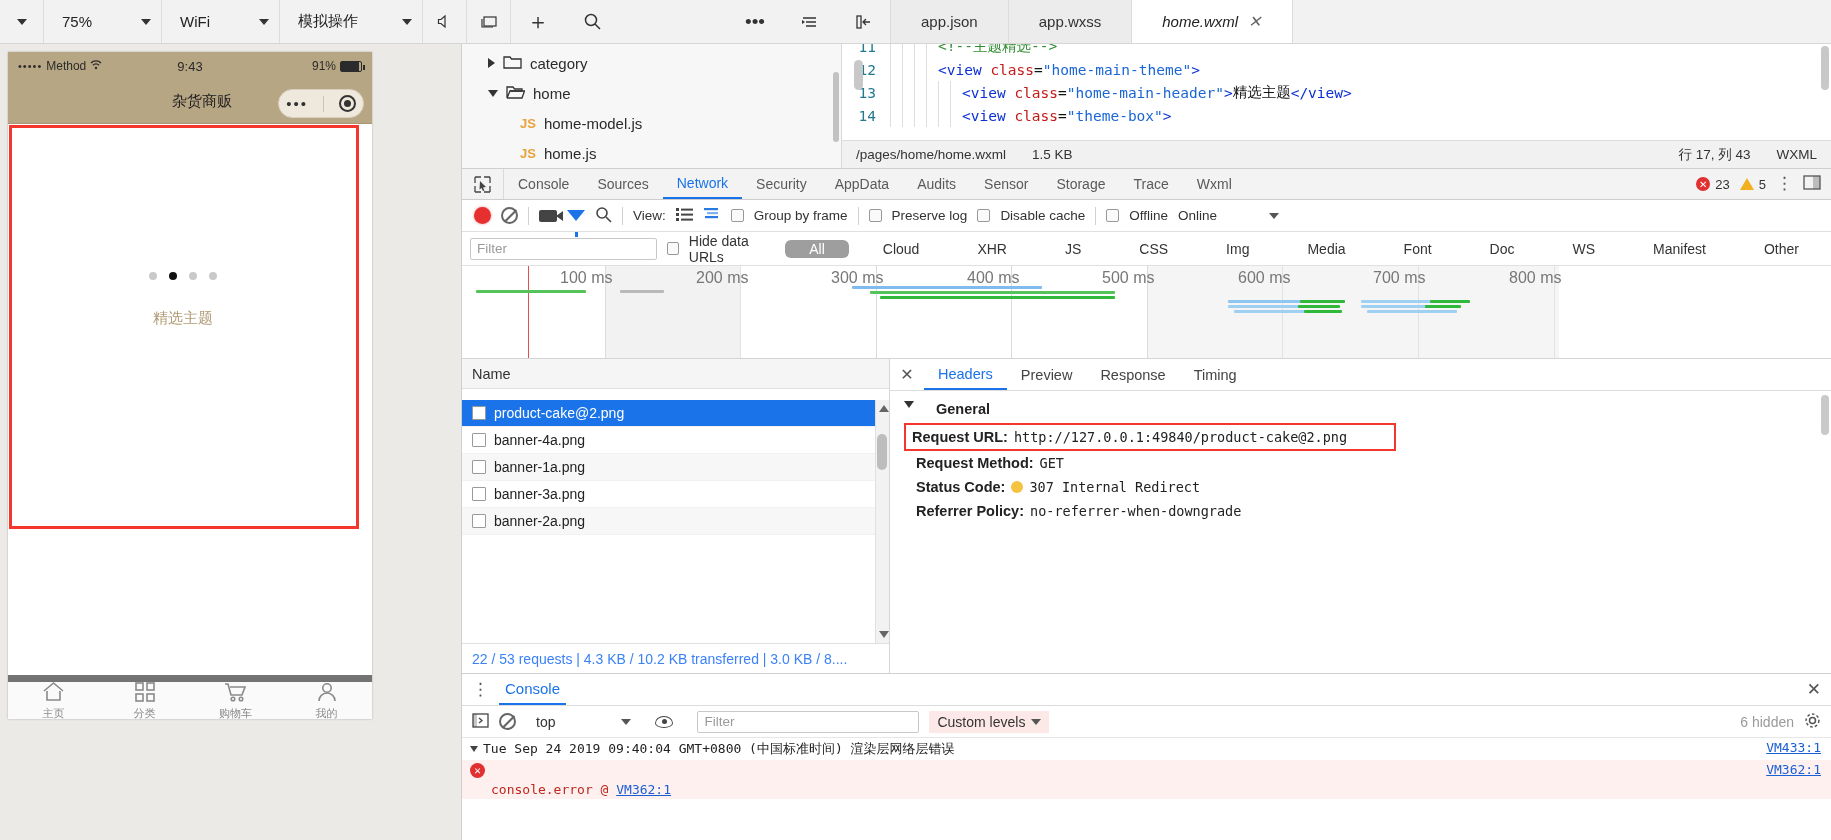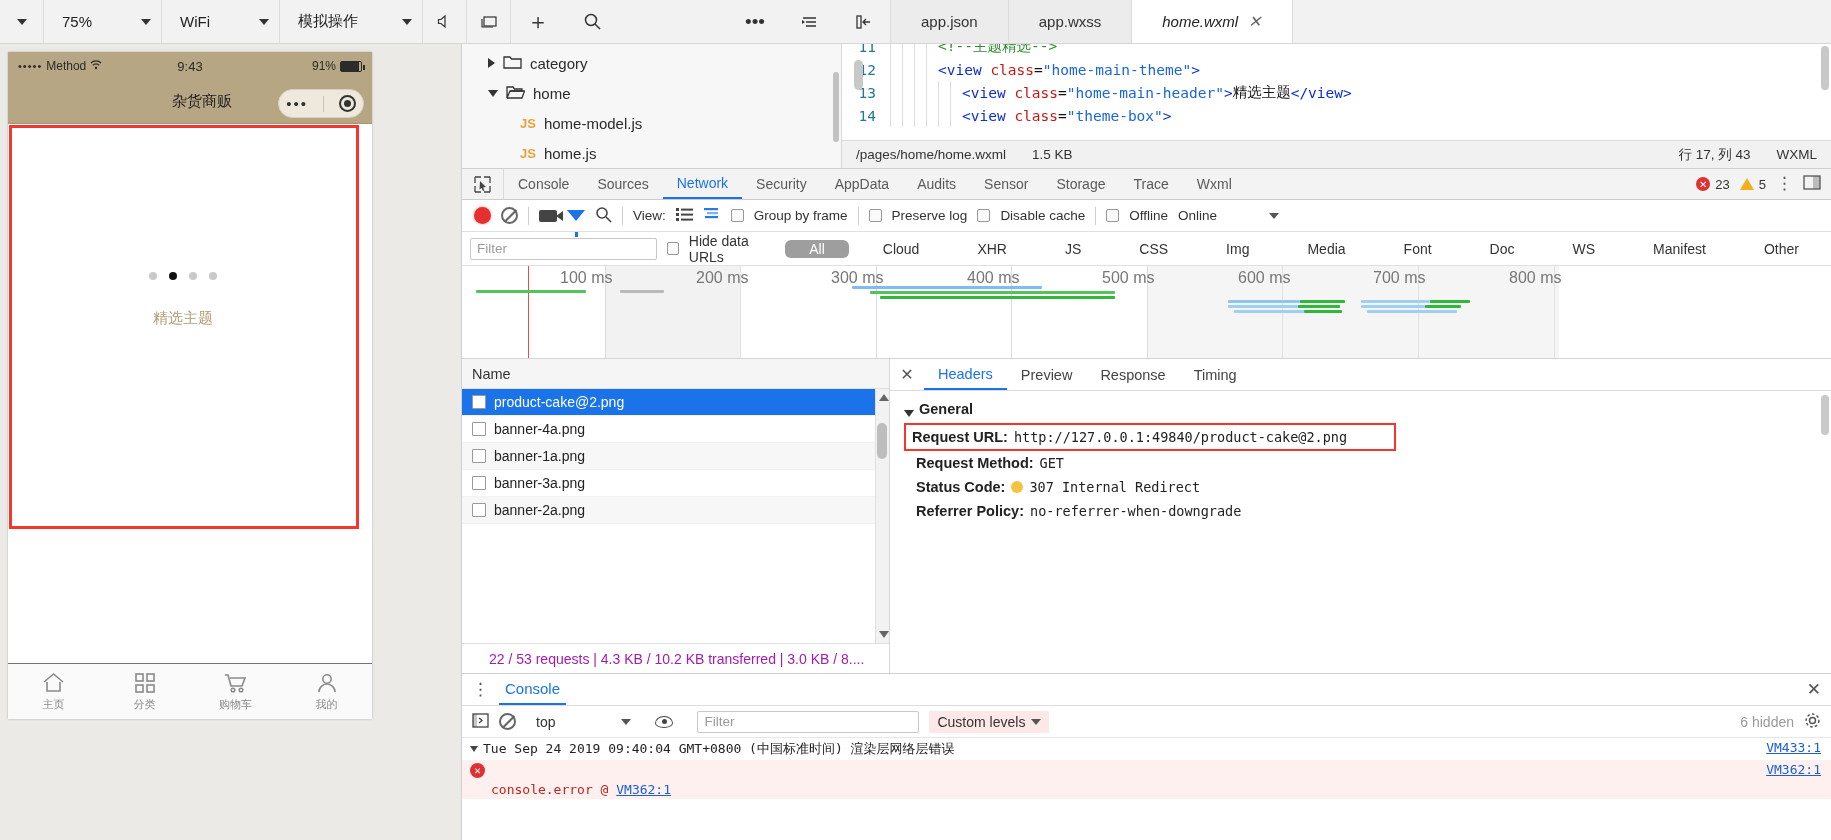--- a/index.html
+++ b/index.html
@@ -71,21 +71,21 @@
   .cap-target i { width: 7px; height: 7px; background: #333; border-radius: 50%; display: block; }
 
   .phone-body { position: relative; height: 595px; background: #fff; }
   .red-box { position: absolute; left: 1px; top: 1px; right: 13px; height: 404px; border: 3px solid #f4362c; }
   .swiper-dots { position: absolute; top: 148px; left: 0; right: 14px; display: flex; justify-content: center; gap: 12px; }
   .sdot { width: 8px; height: 8px; border-radius: 50%; background: #c9c9c9; }
   .sdot.on { background: #111; }
   .theme-header { position: absolute; top: 185px; left: 0; right: 14px; text-align: center; color: #b09b74; font-size: 15px; }
   .recent-header { position: absolute; top: 570px; left: 0; right: 14px; text-align: center; color: #9a9a9a; font-size: 14px; }
 
-  .tabbar { position: absolute; left: 0; bottom: 0; width: 364px; height: 56px; border-top: 1px solid #737373; background: #fafafa; display: flex; }
+  .tabbar { position: absolute; left: 0; bottom: 0; width: 364px; height: 44px; border-top: 7px solid #737373; background: #fafafa; display: flex; }
   .tabitem { flex: 1; display: flex; flex-direction: column; align-items: center; justify-content: center; gap: 3px; color: #8a8a8a; font-size: 11px; }
   .tabitem svg { display: block; }
 
   
   .right-pane { flex: 1; display: flex; flex-direction: column; min-width: 0; }
   .top-split { height: 125px; min-height: 125px; display: flex; border-bottom: 1px solid #cfcfcf; }
 
   
   .filetree { width: 380px; min-width: 380px; background: #f7f7f7; border-right: 1px solid #d8d8d8; position: relative; overflow: hidden; padding-top: 4px; }
   .ft-row { display: flex; align-items: center; height: 30px; padding-left: 26px; gap: 8px; font-size: 15px; color: #2b2b2b; }
@@ -151,39 +151,39 @@
   .ov-col { position: absolute; top: 0; bottom: 0; border-right: 1px solid #dcdcdc; }
   .ov-lbl { position: absolute; top: 3px; font-size: 16px; color: #777; }
   .ov-shade { position: absolute; top: 0; bottom: 0; background: #e8e8e8; }
   .ov-bar { position: absolute; height: 3px; border-radius: 1px; }
   .ov-redline { position: absolute; top: 0; bottom: 0; width: 1px; background: #e05050; }
 
   
   .net-split { flex: 1; display: flex; min-height: 0; border-bottom: 1px solid #d0d0d0; }
   .net-list { width: 428px; min-width: 428px; border-right: 1px solid #d6d6d6; display: flex; flex-direction: column; background: #fff; position: relative; }
   .nl-head { height: 30px; min-height: 30px; display: flex; align-items: center; padding-left: 10px; font-size: 14.5px; color: #333; background: #f5f5f5; border-bottom: 1px solid #e0e0e0; }
-  .nl-rows { flex: 1; overflow: hidden; position: relative; }
+  .nl-rows { flex: 1; overflow: hidden; position: relative; margin-top: 11px; }
   .nl-row { height: 27px; display: flex; align-items: center; gap: 8px; padding-left: 10px; font-size: 14px; color: #222; border-bottom: 1px solid #f2f2f2; }
   .nl-row.sel { background: #1a73e8; color: #fff; }
   .nl-row.alt { background: #f7f7f7; }
   .nl-cb { width: 14px; height: 14px; min-width: 14px; border: 1px solid #9a9a9a; background: #fff; border-radius: 1px; }
   .nl-scroll { position: absolute; right: 0; top: 0; width: 14px; bottom: 0; background: #f2f2f2; border-left: 1px solid #e0e0e0; }
   .nl-thumb { position: absolute; right: 2px; top: 34px; width: 10px; height: 36px; background: #bdbdbd; border-radius: 5px; }
   .nl-arrow { position: absolute; left: 3px; width: 0; height: 0; border-left: 5px solid transparent; border-right: 5px solid transparent; }
   .nl-arrow.up { top: 5px; border-bottom: 7px solid #666; }
   .nl-arrow.dn { bottom: 5px; border-top: 7px solid #666; }
-  .nl-foot { height: 30px; min-height: 30px; display: flex; align-items: center; padding-left: 27px; font-size: 14px; color: #a21caf; border-top: 1px solid #e0e0e0; background: #fff; }
+  .nl-foot { height: 30px; min-height: 30px; display: flex; align-items: center; padding-left: 10px; font-size: 14px; color: #3b82f6; border-top: 1px solid #e0e0e0; background: #fff; }
 
   .net-detail { flex: 1; display: flex; flex-direction: column; min-width: 0; background: #fff; }
   .nd-tabs { height: 32px; min-height: 32px; display: flex; align-items: stretch; border-bottom: 1px solid #dcdcdc; font-size: 14.5px; color: #444; }
   .nd-close { width: 34px; display: flex; align-items: center; justify-content: center; font-size: 16px; color: #555; }
   .nd-tab { display: flex; align-items: center; padding: 0 14px; }
   .nd-tab.active { color: #1a73e8; border-bottom: 2px solid #1a73e8; }
   .nd-body { flex: 1; padding: 10px 14px 0 14px; font-size: 14.5px; color: #222; overflow: hidden; position: relative; }
-  .nd-sec { display: flex; align-items: flex-end; gap: 5px; font-weight: bold; margin-bottom: 6px; }
+  .nd-sec { display: flex; align-items: flex-start; gap: 22px; font-weight: bold; margin-bottom: 6px; }
   .nd-tri { width: 0; height: 0; border-left: 5px solid transparent; border-right: 5px solid transparent; border-top: 7px solid #333; }
   .nd-kv { padding: 4px 6px; margin-left: 6px; display: flex; align-items: center; gap: 6px; flex-wrap: nowrap; }
   .nd-kv.boxed { border: 2px solid #f4362c; margin-left: 0; padding: 4px 6px; width: 492px; }
   .nd-key { font-weight: bold; white-space: nowrap; }
   .nd-val { font-family: "DejaVu Sans Mono", monospace; font-size: 13.5px; white-space: nowrap; }
   .status-dot { width: 12px; height: 12px; border-radius: 50%; background: #f5c242; display: inline-block; }
   .nd-scroll { position: absolute; right: 2px; top: 4px; width: 8px; height: 40px; background: #c9c9c9; border-radius: 4px; }
 
   
   .console-pane { height: 166px; min-height: 166px; display: flex; flex-direction: column; background: #fff; }

